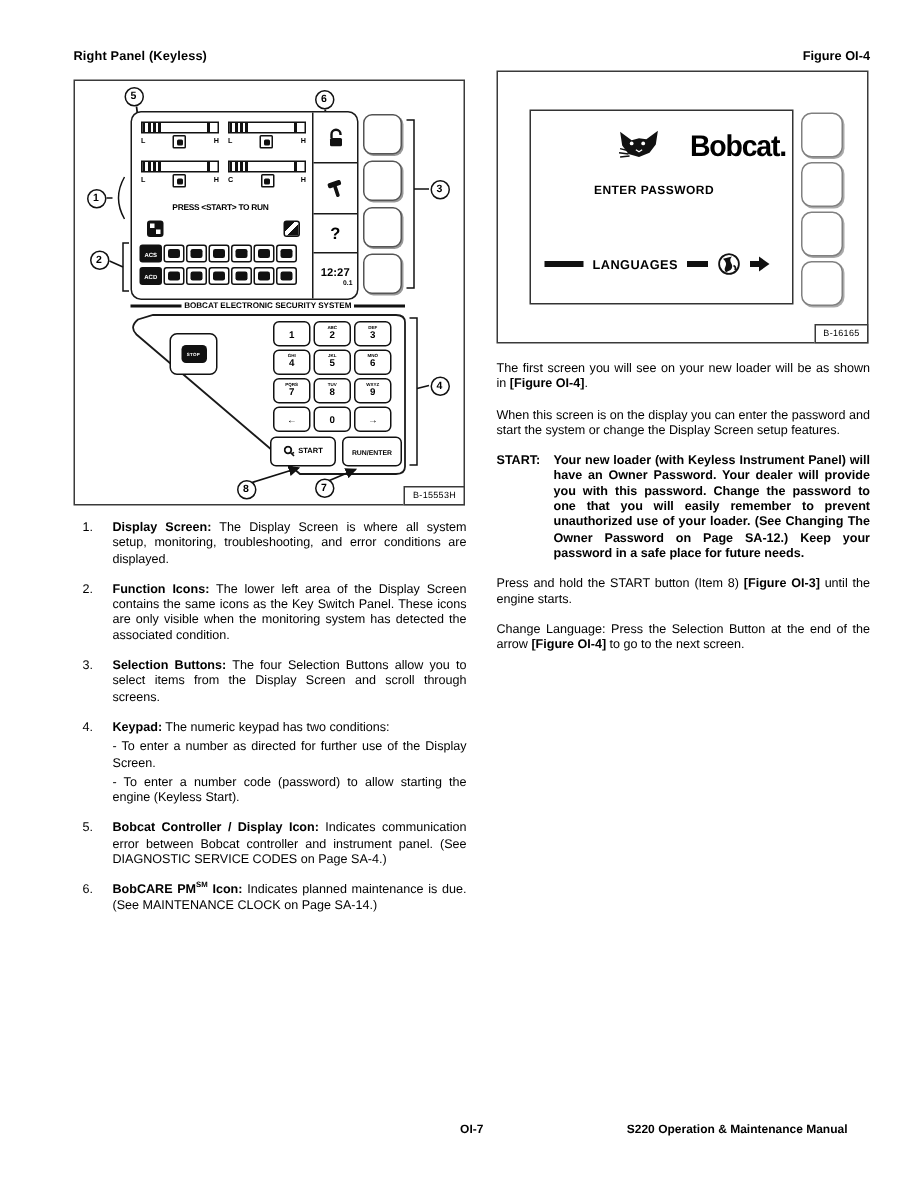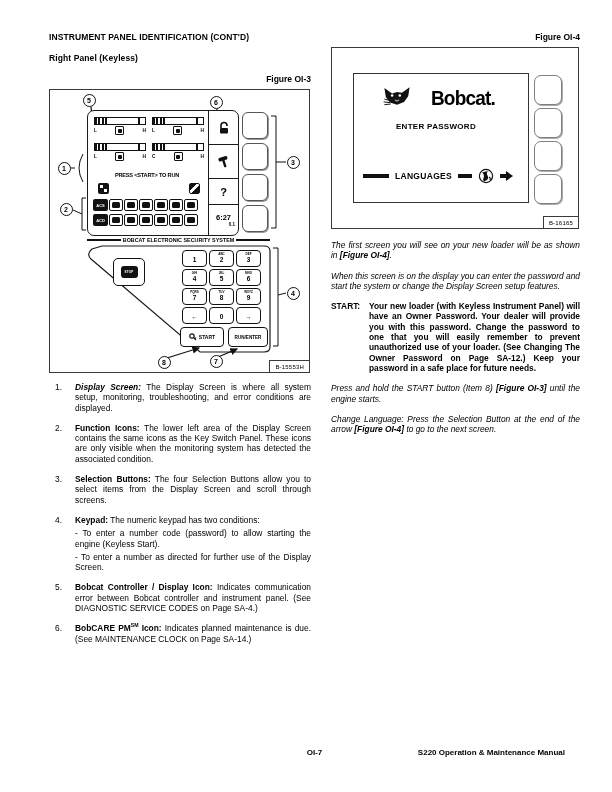--- a/index.html
+++ b/index.html
@@ -3,21 +3,21 @@
 <meta charset="utf-8">
 <style>
   html,body{margin:0;padding:0;}
   body{width:612px;height:792px;background:#fff;color:#000;
        font-family:"Liberation Sans","DejaVu Sans",sans-serif;position:relative;overflow:hidden;}
   .col-left{position:absolute;left:49px;top:32px;width:262px;}
   .col-right{position:absolute;left:331px;top:32px;width:249px;}
   h1,h2{font-size:8.5px;font-weight:bold;margin:0 0 11px 0;letter-spacing:0.1px;}
   .figlabel{font-size:8.5px;font-weight:bold;margin:0 0 5px 0;text-align:right;}
   .just,.li .body,.note .nbody{font-size:8.4px;line-height:10.3px;text-align:justify;}
-  p.just{margin:6px 0 10px 0;font-style:italic;}
+  p.just{margin:6px 0 10px 0;}
   .li{display:flex;margin:0 0 10px 0;}
   .li .num{width:26px;flex:none;font-size:8.4px;line-height:10.3px;padding-left:6px;box-sizing:border-box;}
   .li .body{flex:1;}
   .li .body p{margin:0;}
   .li .body p.subline{margin-top:3px;}
   .note{display:flex;margin:0 0 10px 0;}
   .note .nlabel{width:38px;flex:none;font-size:8.4px;line-height:10.3px;font-weight:bold;}
   .note .nbody{flex:1;font-weight:bold;}
   sup{font-size:0.62em;line-height:0;vertical-align:super;}
 
@@ -80,21 +80,21 @@
           box-sizing:border-box;background:#fff;}
   .startbtn{left:130px;width:44px;font-size:5px;}
   .runbtn{left:178px;width:40px;font-size:4.6px;}
   .co{position:absolute;width:13px;height:13px;border:1.1px solid #111;border-radius:50%;background:#fff;
       font-size:7px;font-weight:bold;display:flex;align-items:center;justify-content:center;
       box-sizing:border-box;z-index:5;}
 
   
   .f4disp{position:absolute;left:21px;top:25px;width:174px;height:128px;border:1.5px solid #333;background:#fff;}
   .f4logo{position:absolute;left:0;top:12px;width:170px;display:flex;align-items:flex-end;
-          justify-content:center;gap:20px;}
+          justify-content:flex-end;gap:20px;}
   .f4logotext{font-size:19px;font-weight:bold;letter-spacing:-0.8px;line-height:19px;
               transform:scaleY(1.05);}
   .f4pwd{position:absolute;left:0;top:48px;width:164px;text-align:center;font-size:8px;
          font-weight:bold;letter-spacing:0.3px;}
   .f4lang{position:absolute;left:9px;top:94px;width:158px;display:flex;align-items:center;gap:6px;}
   .dashlong{width:26px;height:3.5px;background:#111;}
   .dashshort{width:14px;height:3.5px;background:#111;}
   .f4langtext{font-size:8.5px;font-weight:bold;letter-spacing:0.3px;}
   .arrowwrap{display:flex;align-items:center;}
   .arrowbar{width:6px;height:3.5px;background:#111;}
@@ -105,23 +105,21 @@
 
   
   .footer{position:absolute;left:49px;right:32px;top:748px;height:12px;font-size:8px;font-weight:bold;}
   .fpage{position:absolute;left:0;right:0;text-align:center;}
   .ftitle{position:absolute;right:15px;}
 </style>
 </head>
 <body>
 
 <div class="col-left">
-  <h1>INSTRUMENT PANEL IDENTIFICATION (CONT'D)</h1>
   <h2>Right Panel (Keyless)</h2>
-  <div class="figlabel">Figure OI-3</div>
 
   <div class="figbox fig3box">
 
     <svg class="f3svg" width="259" height="282" viewBox="0 0 259 282">
       <defs>
         <marker id="ah" markerWidth="7" markerHeight="7" refX="5.5" refY="3" orient="auto">
           <path d="M0,0 L6.5,3 L0,6 Z" fill="#111"></path>
         </marker>
       </defs>
 
@@ -230,21 +228,21 @@
         <div class="f3cell" style="height:34px;">
           <svg width="14" height="14" viewBox="0 0 14 14">
             <rect x="1.5" y="2" width="9" height="3.5" rx="1.2" fill="#111" transform="rotate(-18 6 4)"></rect>
             <rect x="6" y="4.5" width="2.4" height="8" rx="1" fill="#111" transform="rotate(-18 7 8)"></rect>
           </svg>
         </div>
         <div class="f3cell" style="height:26px;">
           <span class="qmark">?</span>
         </div>
         <div class="f3cell" style="flex:1;">
-          <span class="time">6:27</span>
+          <span class="time">12:27</span>
           <span class="timesub">0.1</span>
         </div>
       </div>
     </div>
 
     <div class="selbtn" style="top:22px;"></div>
     <div class="selbtn" style="top:53px;"></div>
     <div class="selbtn" style="top:84px;"></div>
     <div class="selbtn" style="top:115px;"></div>
 
@@ -326,36 +324,36 @@
     <div class="co" style="left:159.5px;top:5.5px;">6</div>
     <div class="co" style="left:159.5px;top:264.5px;">7</div>
     <div class="co" style="left:107.5px;top:265.5px;">8</div>
 
     <div class="bref">B-15553H</div>
   </div>
 
 
   <div class="li">
     <span class="num">1.</span>
-    <div class="body"><span style="font-weight: bold; font-style: italic;">Display Screen:</span><span> The Display Screen is where all system setup, monitoring, troubleshooting, and error conditions are displayed.</span></div>
+    <div class="body"><span style="font-weight: bold;">Display Screen:</span><span> The Display Screen is where all system setup, monitoring, troubleshooting, and error conditions are displayed.</span></div>
   </div>
   <div class="li">
     <span class="num">2.</span>
     <div class="body"><span style="font-weight: bold;">Function Icons:</span><span> The lower left area of the Display Screen contains the same icons as the Key Switch Panel. These icons are only visible when the monitoring system has detected the associated condition.</span></div>
   </div>
   <div class="li">
     <span class="num">3.</span>
     <div class="body"><span style="font-weight: bold;">Selection Buttons:</span><span> The four Selection Buttons allow you to select items from the Display Screen and scroll through screens.</span></div>
   </div>
   <div class="li">
     <span class="num">4.</span>
     <div class="body">
       <p><span style="font-weight: bold;">Keypad:</span><span> The numeric keypad has two conditions:</span></p>
+      <p class="subline"><span>- To enter a number as directed for further use of the Display Screen.</span></p>
       <p class="subline"><span>- To enter a number code (password) to allow starting the engine (Keyless Start).</span></p>
-      <p class="subline"><span>- To enter a number as directed for further use of the Display Screen.</span></p>
     </div>
   </div>
   <div class="li">
     <span class="num">5.</span>
     <div class="body"><span style="font-weight: bold;">Bobcat Controller / Display Icon:</span><span> Indicates communication error between Bobcat controller and instrument panel. (See DIAGNOSTIC SERVICE CODES on Page SA-4.)</span></div>
   </div>
   <div class="li">
     <span class="num">6.</span>
     <div class="body"><span style="font-weight: bold;">BobCARE PM</span><sup style="font-weight: bold;">SM</sup><span style="font-weight: bold;"> Icon:</span><span> Indicates planned maintenance is due. (See MAINTENANCE CLOCK on Page SA-14.)</span></div>
   </div>

